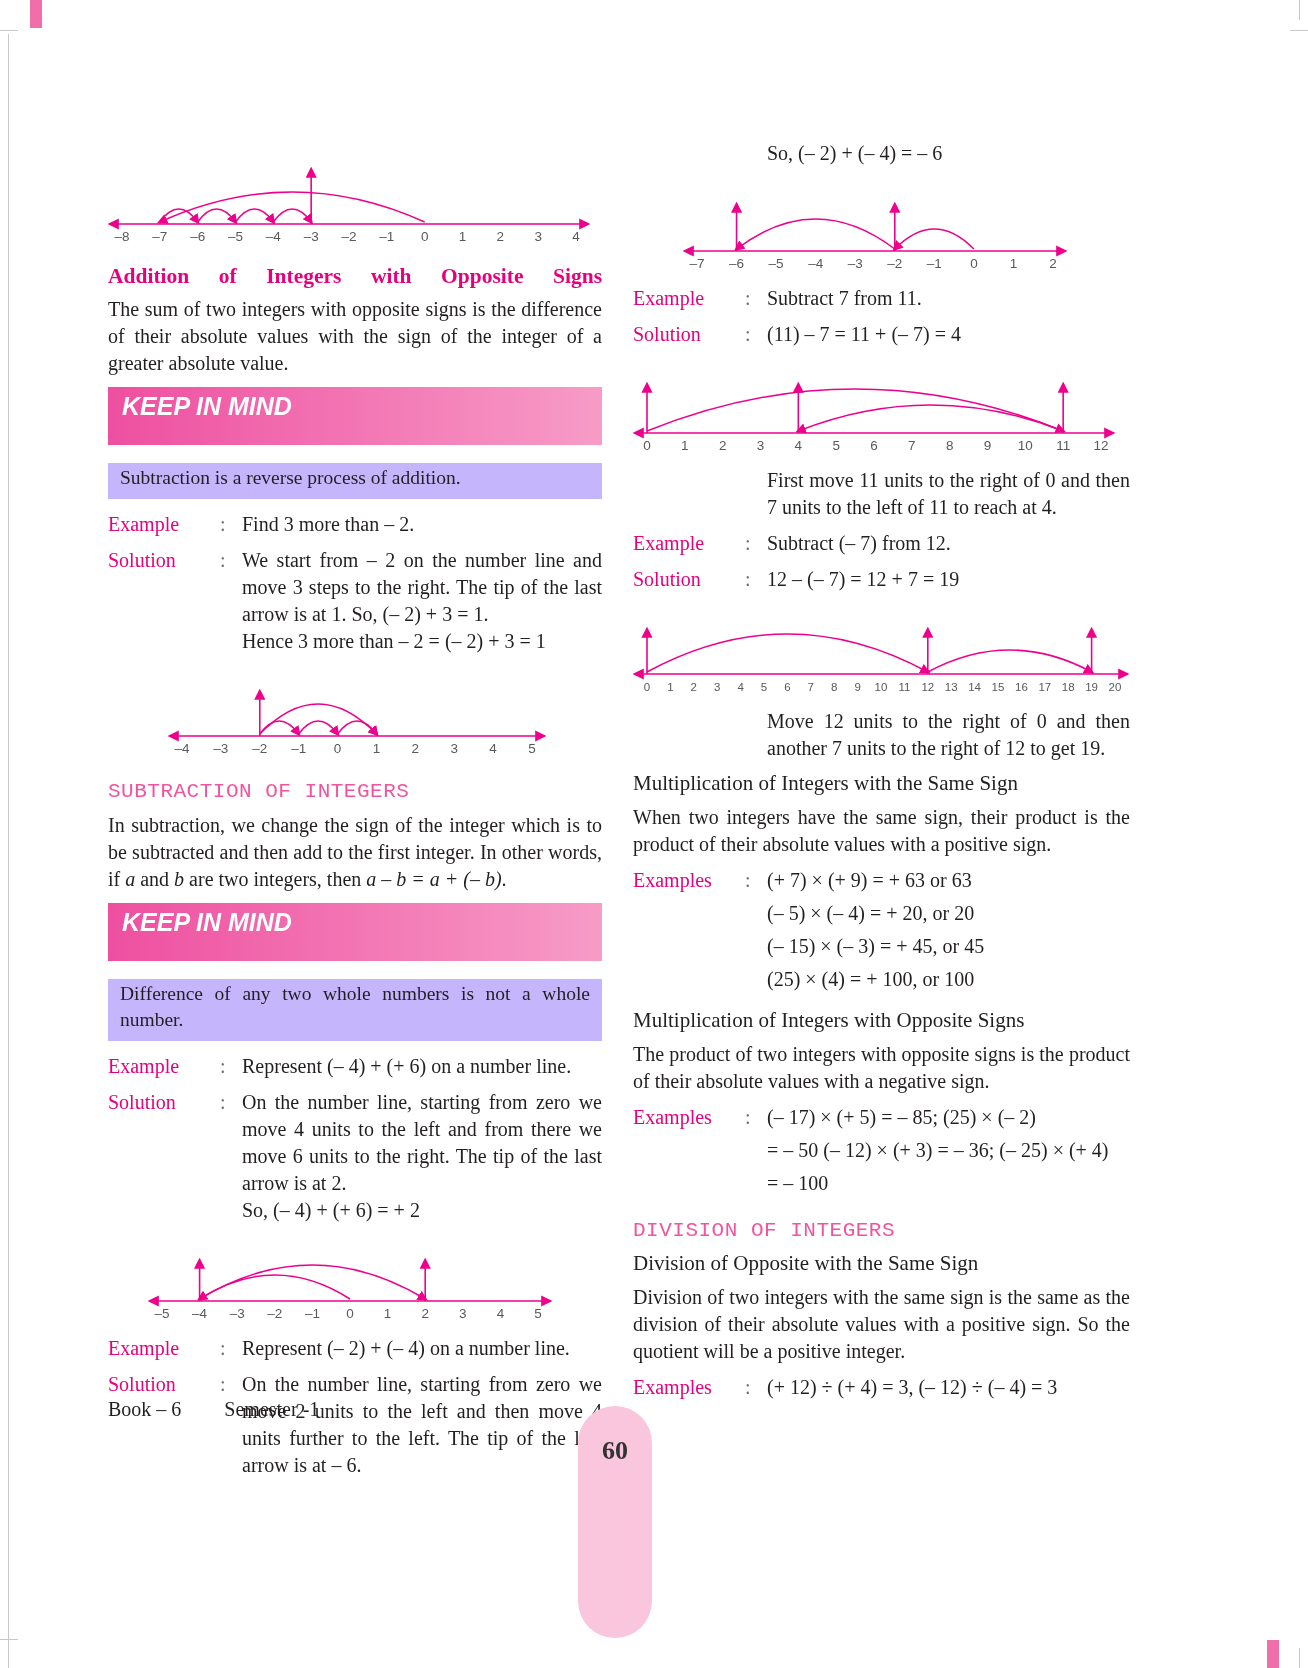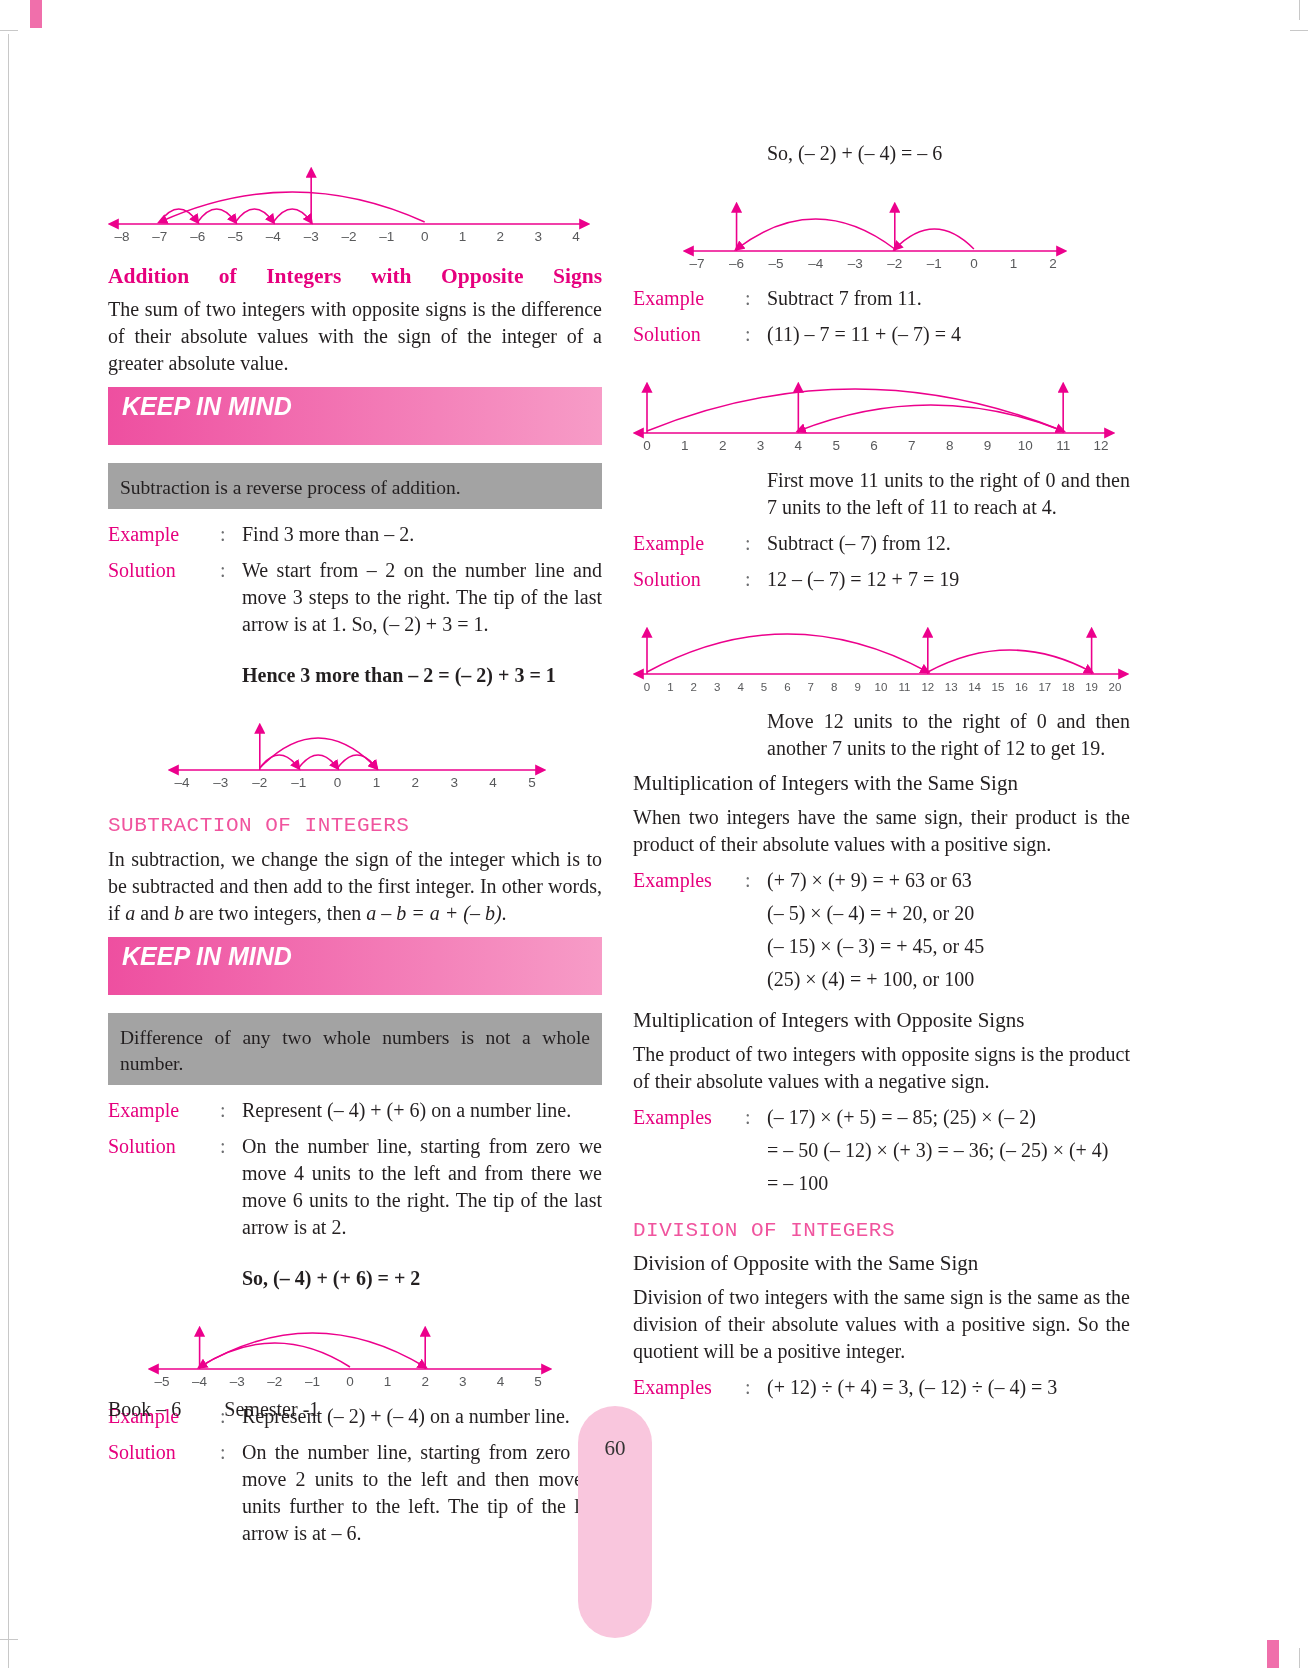--- a/index.html
+++ b/index.html
@@ -16,38 +16,38 @@
   p{margin:0 0 9px;}
   .body{font-size:20px;line-height:27px;text-align:justify;}
   .h-bold{color:#e6007e;font-weight:bold;font-size:21.5px;line-height:28px;
           text-align:justify;text-align-last:justify;margin:10px 0 6px;}
   .h-caps{color:#f0549e;font-family:Liberation Mono, monospace;font-size:21px;
           letter-spacing:.5px;margin:16px 0 9px;font-weight:500;}
   .subhead{font-size:21px;margin:4px 0 8px;}
   .kim{background:linear-gradient(90deg,#ee4fa0,#f79cc7);color:#ffffff;
        font-family:"Liberation Sans",sans-serif;font-style:italic;font-weight:bold;
        font-size:25px;padding:5px 14px 24px;margin:10px 0 18px;}
-  .note{background:#a3a3a3;padding:12px 12px 8px;font-size:19.5px;line-height:26px;
+  .note{background:#c4b5fd;padding:2px 12px 8px;font-size:19.5px;line-height:26px;
         margin:0 0 12px;text-align:justify;}
   .exrow{display:grid;grid-template-columns:112px 22px 1fr;font-size:20px;line-height:27px;
          margin:0 0 9px;align-items:start;}
   .exlabel{color:#e6007e;}
   .excolon{color:#6d6e71;}
   .extext{text-align:justify;}
-  .resultline{margin-top:24px;font-weight:bold;}
+  .resultline{margin-top:0;}
   .indent{margin-left:134px;}
   .fig{margin:4px 0 6px;}
   .mathvar{font-style:italic;}
   .exlist div{margin-bottom:6px;}
   
   .footer{position:absolute;left:108px;top:1398px;font-size:20px;color:#231f20;}
   .footer span{margin-right:38px;}
   .pill{position:absolute;left:578px;top:1406px;width:74px;height:232px;
         background:#f9c6dd;border-radius:37px;text-align:center;}
-  .pill span{display:inline-block;margin-top:30px;font-weight:normal;font-size:21px;color:#333333;text-align:right;}
+  .pill span{display:inline-block;margin-top:30px;font-weight:bold;font-size:26px;color:#333333;text-align:right;}
 </style>
 </head>
 <body>
 
 <div class="sheet">
 
   <div class="mark pinkbar" style="left:30px;top:0;"></div>
   <div class="mark hair" style="left:8px;top:34px;width:1px;height:1634px;"></div>
   <div class="mark hair" style="left:0;top:30px;width:18px;height:1px;"></div>
   <div class="mark hair" style="right:8px;top:0;width:1px;height:20px;"></div>

